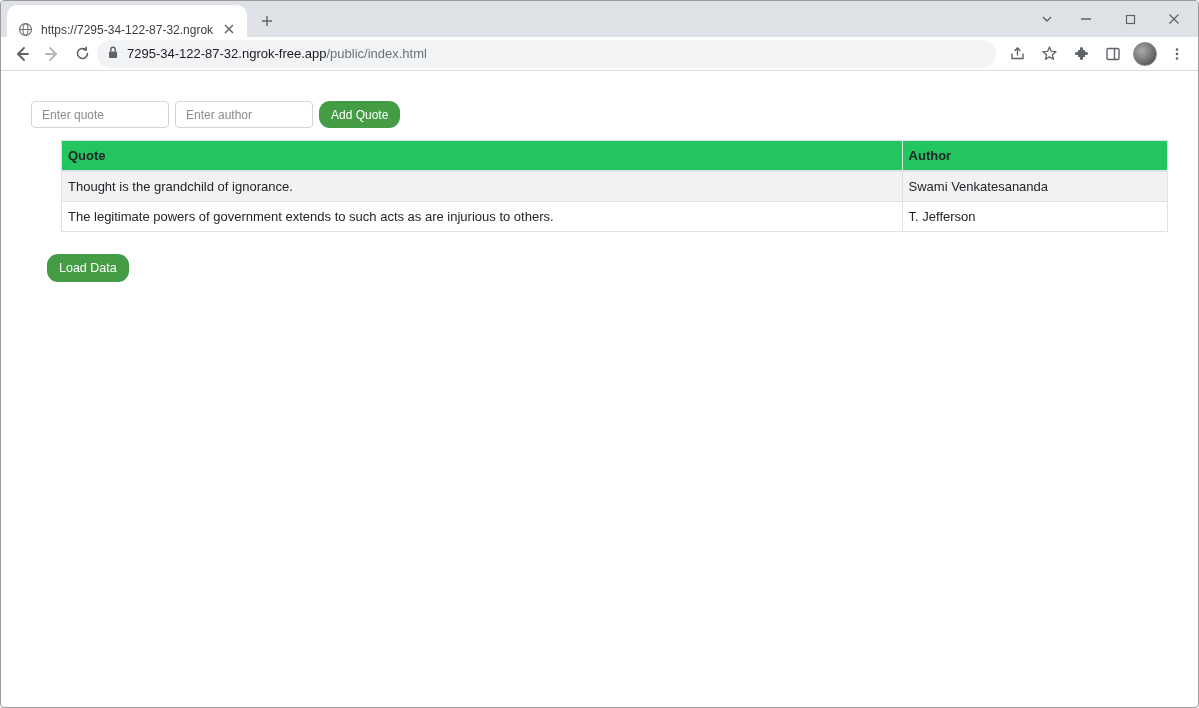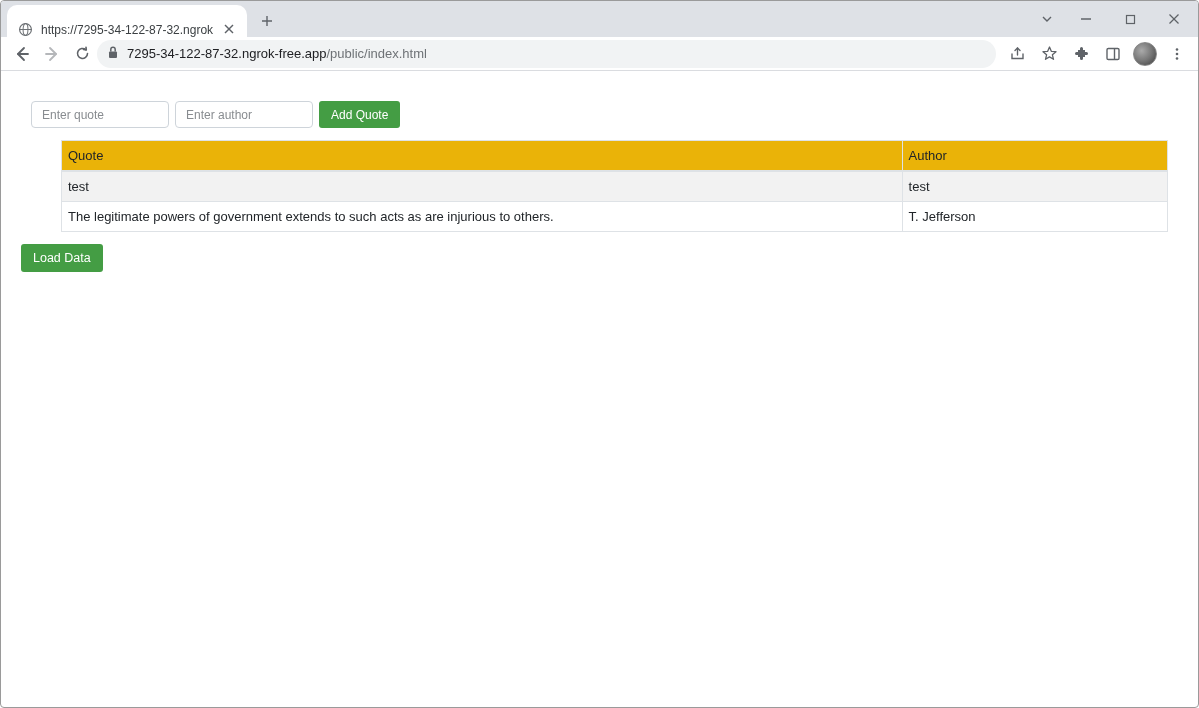--- a/index.html
+++ b/index.html
@@ -123,21 +123,21 @@
     padding:4px 10px;
     font-size:12px;
     color:#495057;
   }
   .form-input::placeholder { color:#888c90; }
   .btn {
     border:none;
     background:#449d44;
     color:#fff;
     font-size:12px;
-    border-radius:3px;
+    border-radius:11px;
     padding:6px 12px;
     cursor:pointer;
   }
   .btn.load { padding:7px 12px; font-size:12.5px; }
 
   .table-wrap { padding:0 30px 12px 60px; }
   table.data-table {
     width:100%;
     border-collapse:collapse;
     border:1px solid #dee2e6;
@@ -145,30 +145,30 @@
     color:#212529;
   }
   table.data-table th, table.data-table td {
     border:1px solid #dee2e6;
     padding:7px 6px;
     text-align:left;
     vertical-align:middle;
     font-weight:normal;
   }
   table.data-table th {
-    font-weight:normal;
-    background:#eab308;
+    font-weight:bold;
+    background:#22c55e;
     border-bottom:2px solid #dee2e6;
   }
   table.data-table tbody tr:nth-child(odd) { background:#f2f2f2; }
   table.data-table tbody tr:nth-child(even){ background:#fff; }
   table.data-table th:first-child,
   table.data-table td:first-child { width:76%; }
 
-  .load-wrap { padding:0 20px; }
+  .load-wrap { padding:0 46px; margin-top:10px; }
 </style>
 </head>
 <body>
 
 <div class="tabstrip">
   <div class="tab">
     <span class="favicon">
       <svg width="15" height="15" viewBox="0 0 16 16">
           <circle cx="8" cy="8" r="6.3" fill="none" stroke="#6e7276" stroke-width="1.3"></circle>
           <ellipse cx="8" cy="8" rx="2.6" ry="6.3" fill="none" stroke="#6e7276" stroke-width="1.1"></ellipse>
@@ -295,22 +295,22 @@
   <div class="table-wrap">
     <table class="data-table">
       <thead>
         <tr>
           <th>Quote</th>
           <th>Author</th>
         </tr>
       </thead>
       <tbody id="table-body">
           <tr>
-            <td>test</td>
-            <td>test</td>
+            <td>Thought is the grandchild of ignorance.</td>
+            <td>Swami Venkatesananda</td>
           </tr>
           <tr>
             <td>The legitimate powers of government extends to such acts as are injurious to others.</td>
             <td>T. Jefferson</td>
           </tr>
         </tbody>
     </table>
   </div>
 
   <div class="load-wrap">

